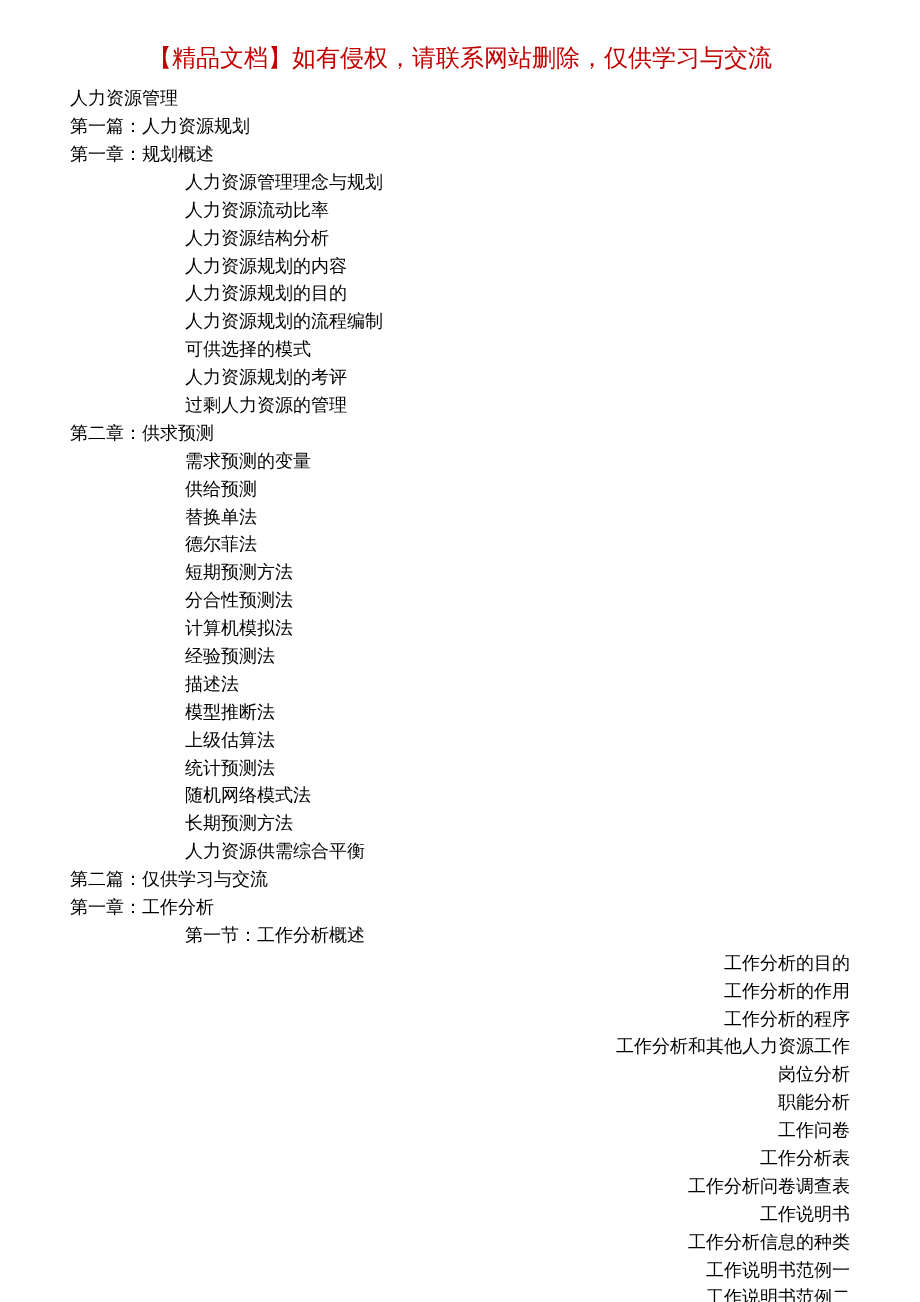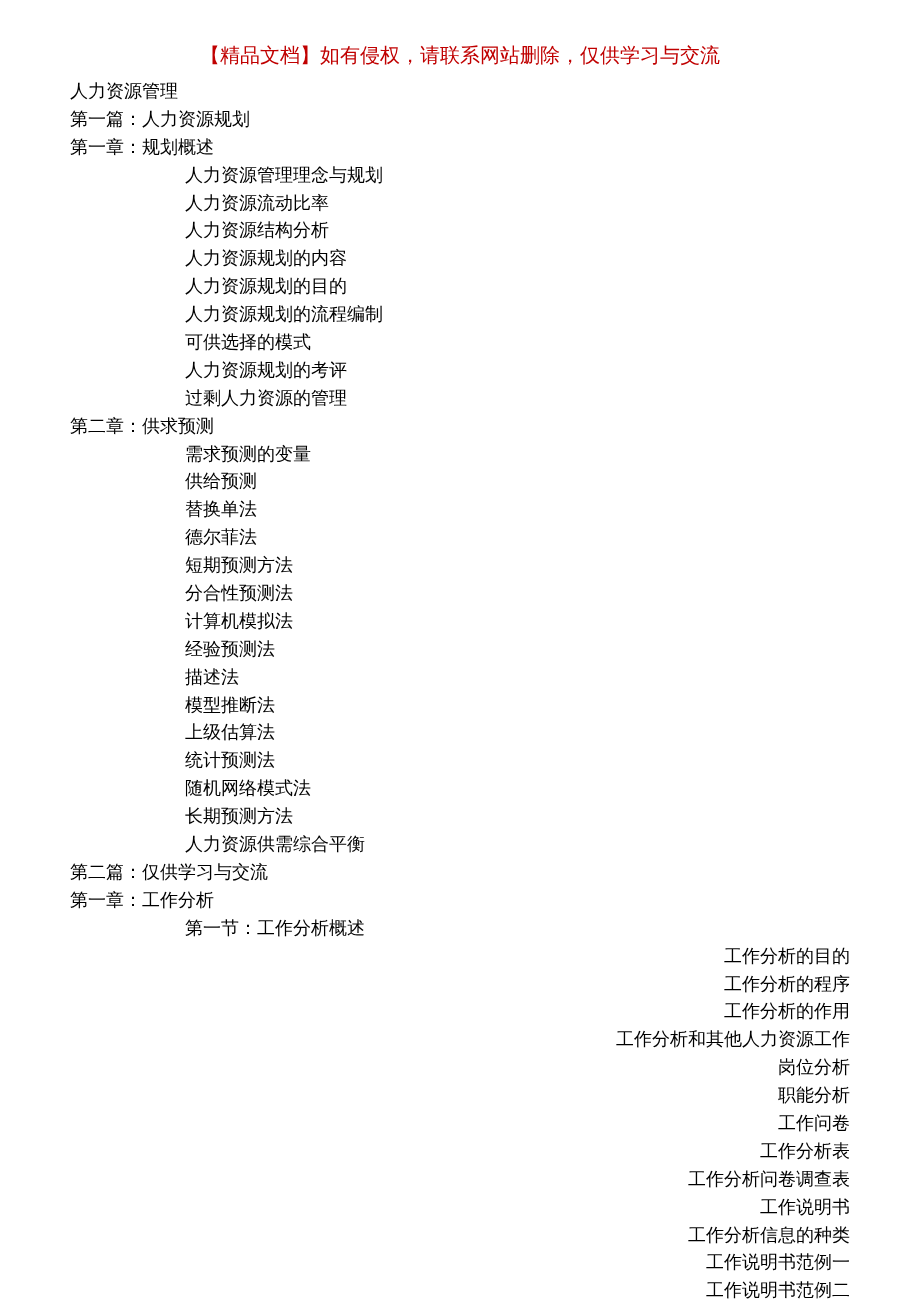--- a/index.html
+++ b/index.html
@@ -13,29 +13,29 @@
       width: 920px;
       min-height: 1302px;
       padding: 40px 70px 30px 70px;
       color: #000;
       font-size: 18px;
       line-height: 1.55;
     }
     .header-title {
       text-align: center;
       color: #c00000;
-      font-size: 20px;
+      font-size: 24px;
       margin-bottom: 8px;
       font-weight: normal;
     }
     .indent-1 { margin-left: 0; }
     .indent-2 { }
     .indent-3 { margin-left: 115px; }
     .indent-4 { margin-left: 132px; text-align: right; }
-    .line { white-space: nowrap; font-family: Liberation Mono, monospace; }
+    .line { white-space: nowrap; }
   </style>
 </head>
 <body>
 
 <div class="header-title">【精品文档】如有侵权，请联系网站删除，仅供学习与交流</div>
 
 <div id="outline-container">
     <div class="line indent-1">人力资源管理</div>
     <div class="line indent-1">第一篇：人力资源规划</div>
     <div class="line indent-2">第一章：规划概述</div>
@@ -61,22 +61,22 @@
     <div class="line indent-3">模型推断法</div>
     <div class="line indent-3">上级估算法</div>
     <div class="line indent-3">统计预测法</div>
     <div class="line indent-3">随机网络模式法</div>
     <div class="line indent-3">长期预测方法</div>
     <div class="line indent-3">人力资源供需综合平衡</div>
     <div class="line indent-1">第二篇：仅供学习与交流</div>
     <div class="line indent-2">第一章：工作分析</div>
     <div class="line indent-3">第一节：工作分析概述</div>
     <div class="line indent-4">工作分析的目的</div>
+    <div class="line indent-4">工作分析的作用</div>
     <div class="line indent-4">工作分析的程序</div>
-    <div class="line indent-4">工作分析的作用</div>
     <div class="line indent-4">工作分析和其他人力资源工作</div>
     <div class="line indent-4">岗位分析</div>
     <div class="line indent-4">职能分析</div>
     <div class="line indent-4">工作问卷</div>
     <div class="line indent-4">工作分析表</div>
     <div class="line indent-4">工作分析问卷调查表</div>
     <div class="line indent-4">工作说明书</div>
     <div class="line indent-4">工作分析信息的种类</div>
     <div class="line indent-4">工作说明书范例一</div>
     <div class="line indent-4">工作说明书范例二</div>

